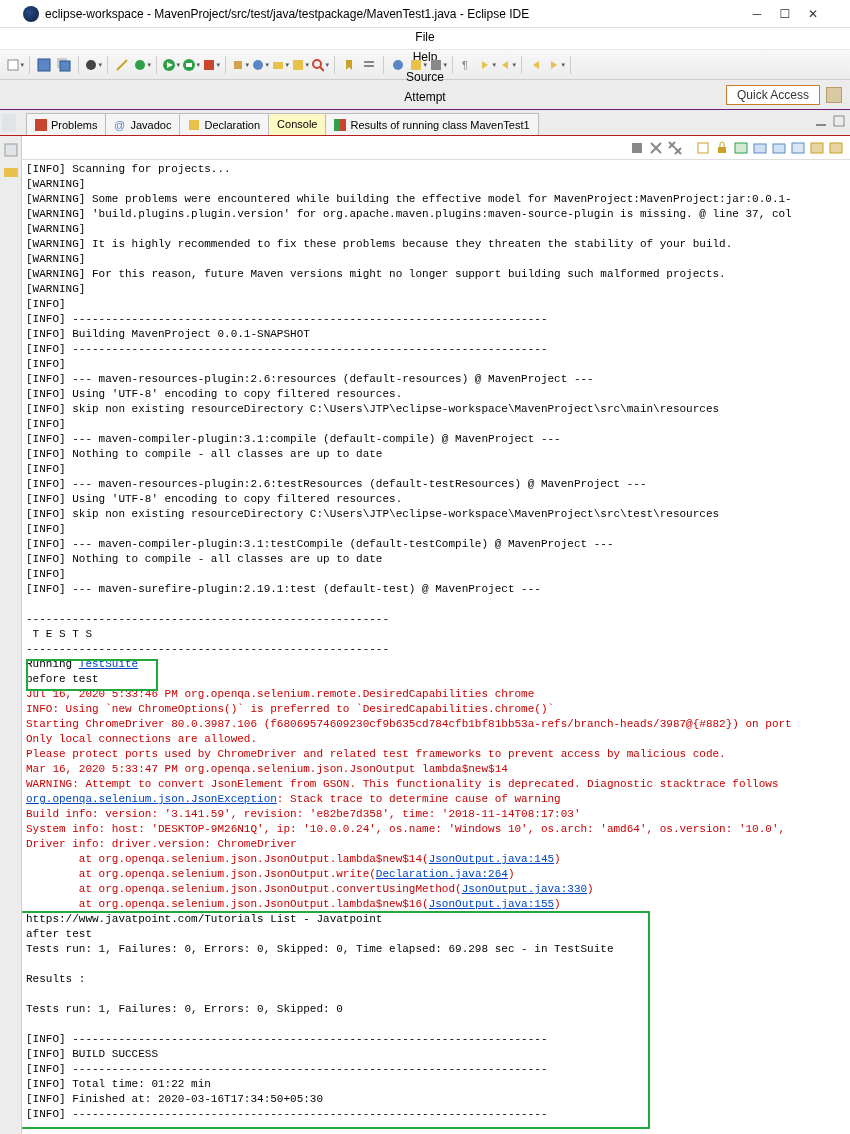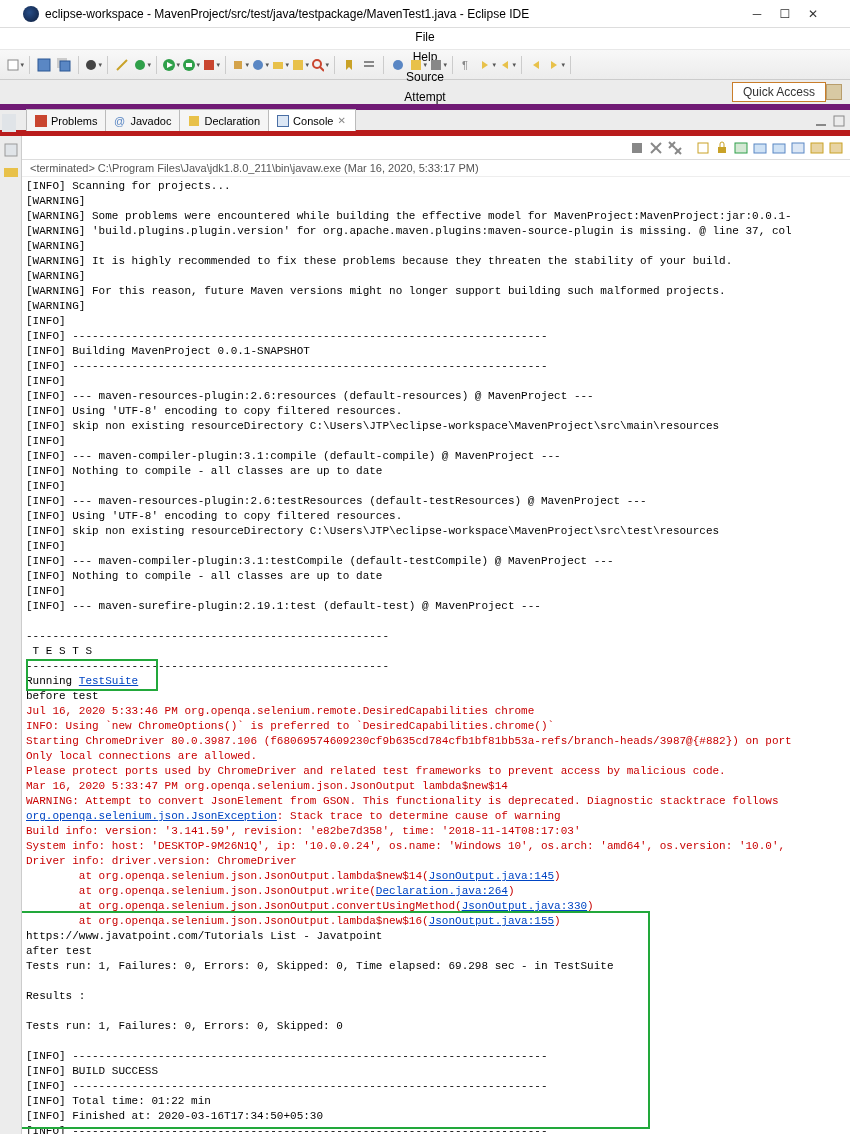--- a/index.html
+++ b/index.html
@@ -7,27 +7,27 @@
 .titlebar { background: #fff; height: 28px; display: flex; align-items: center; padding: 0 23px; border-bottom: 1px solid #ddd; }
 .titlebar .icon { width: 16px; height: 16px; margin-right: 6px; background: radial-gradient(circle at 40% 40%,#274d87,#0c1c3a); border-radius: 50%; }
 .titlebar .title { flex: 1; font-size: 12px; color: #000; }
 .titlebar .winbtn { width: 28px; height: 22px; display: flex; align-items: center; justify-content: center; color: #333; }
 .menubar { background: #fff; height: 22px; display: flex; align-items: center; padding: 0 3px; gap: 2px; border-bottom: 1px solid #e8e8e8; flex-direction: column; }
 .menubar span { padding: 2px 8px; font-size: 12px; }
 .toolbar { background: linear-gradient(#f8f8f8,#ececec); height: 30px; display: flex; align-items: center; padding: 0 6px; gap: 2px; border-bottom: 1px solid #ccc; }
 .toolbar .tbtn { width: 18px; height: 18px; display: flex; align-items: center; justify-content: center; }
 .toolbar .tbtn.drop::after { content:"▾"; font-size:7px; margin-left:1px; color:#555;}
 .toolbar .sep { width:1px; height:18px; background:#ccc; margin:0 3px; }
-.quickaccess-row { background:#ececec; height:30px; display:flex; align-items:center; justify-content:flex-end; padding:0 8px; border-bottom:6px solid #701a75;}
+.quickaccess-row { background:#ececec; height:30px; display:flex; align-items:center; justify-content:flex-end; padding:0 8px; gap:6px; border-bottom:1px solid #701a75;}
 .quickaccess { border:1px solid #c97d2a; background:#fff; padding:2px 10px; font-size:12px; color:#333;}
 .qa-icon { width:16px; height:16px; background:#d8c9a3; border:1px solid #b89d6c;}
-.tabrow { background:#ececec; height:26px; display:flex; align-items:center; padding:0 4px; border-bottom:6px solid #b91c1c; position:relative;}
+.tabrow { background:#ececec; height:26px; display:flex; align-items:flex-end; padding:0 4px; border-bottom:1px solid #b91c1c; position:relative;}
 .tabrow .leftbar { position:absolute; left:2px; top:4px; width:14px; height:18px; background:#e0e4e8;}
 .tab { height:22px; border:1px solid #bbb; border-bottom:none; background:#f5f5f5; padding:0 8px; display:flex; align-items:center; gap:4px; font-size:11px; margin-right:-1px;}
-.tab.active { background:#ffffff; }
+.tab.active { background:#fef9c3;flex-direction:column; }
 .tab .ticon { width:12px; height:12px; }
 .tab .close { width:10px; color:#888; font-size:10px;}
 .tabrow-right { position:absolute; right:4px; top:4px; display:flex; gap:4px;}
 .tabrow-right .ic { width:14px; height:14px;}
 .console-toolbar { background:#fff; border-bottom:1px solid #ddd; height:24px; display:flex; align-items:center; justify-content:flex-end; padding:0 6px; gap:3px;}
 .console-toolbar .cbtn { width:16px; height:16px; display:flex; align-items:center; justify-content:center;}
 .leftstrip { position:absolute; left:0; top:136px; width:22px; bottom:0; background:#ececec; border-right:1px solid #ccc;}
 .leftstrip .ls { width:16px; height:16px; margin:6px auto; }
 .main { position:absolute; left:22px; right:0; top:136px; bottom:0; background:#fff; overflow:hidden;}
 .termline { padding:2px 8px; font-size:11px; color:#555; background:#fff; border-bottom:1px solid #eee;}
@@ -227,20 +227,27 @@
     <span>Declaration</span>
   </div>
   <div class="tab active">
     <svg class="ticon" width="12" height="12">
         <rect width="12" height="12" fill="#4a6fa5"></rect>
         <rect x="1" y="1" width="10" height="10" fill="#dce7f5"></rect>
       </svg>
     <span>Console</span>
     <span class="close">✕</span>
   </div>
+  <div class="tab">
+    <svg class="ticon" width="12" height="12">
+        <rect width="6" height="12" fill="#2fa04a"></rect>
+        <rect x="6" width="6" height="12" fill="#c9452f"></rect>
+      </svg>
+    <span>Results of running class MavenTest1</span>
+  </div>
   <div class="tabrow-right">
     <div class="ic">
         <svg width="14" height="14">
           <rect x="2" y="10" width="10" height="2" fill="#888"></rect>
         </svg>
       </div>
     <div class="ic">
         <svg width="14" height="14">
           <rect x="2" y="2" width="10" height="10" fill="none" stroke="#888"></rect>
         </svg>
@@ -318,21 +325,20 @@
         <svg width="14" height="14">
           <rect x="1" y="2" width="12" height="10" fill="#e8d4a3" stroke="#c9a227"></rect>
         </svg>
       </div>
     <div class="cbtn drop">
         <svg width="14" height="14">
           <rect x="1" y="2" width="12" height="10" fill="#e8d4a3" stroke="#c9a227"></rect>
         </svg>
       </div>
   </div>
-  <div class="termline">&lt;terminated&gt; C:\Program Files\Java\jdk1.8.0_211\bin\javaw.exe (Mar 16, 2020, 5:33:17 PM)</div>
   <div class="console-body"><span>[INFO] Scanning for projects...
 [WARNING] 
 [WARNING] Some problems were encountered while building the effective model for MavenProject:MavenProject:jar:0.0.1-
 [WARNING] 'build.plugins.plugin.version' for org.apache.maven.plugins:maven-source-plugin is missing. @ line 37, col
 [WARNING] 
 [WARNING] It is highly recommended to fix these problems because they threaten the stability of your build.
 [WARNING] 
 [WARNING] For this reason, future Maven versions might no longer support building such malformed projects.
 [WARNING] 
 [INFO]                                                                         

